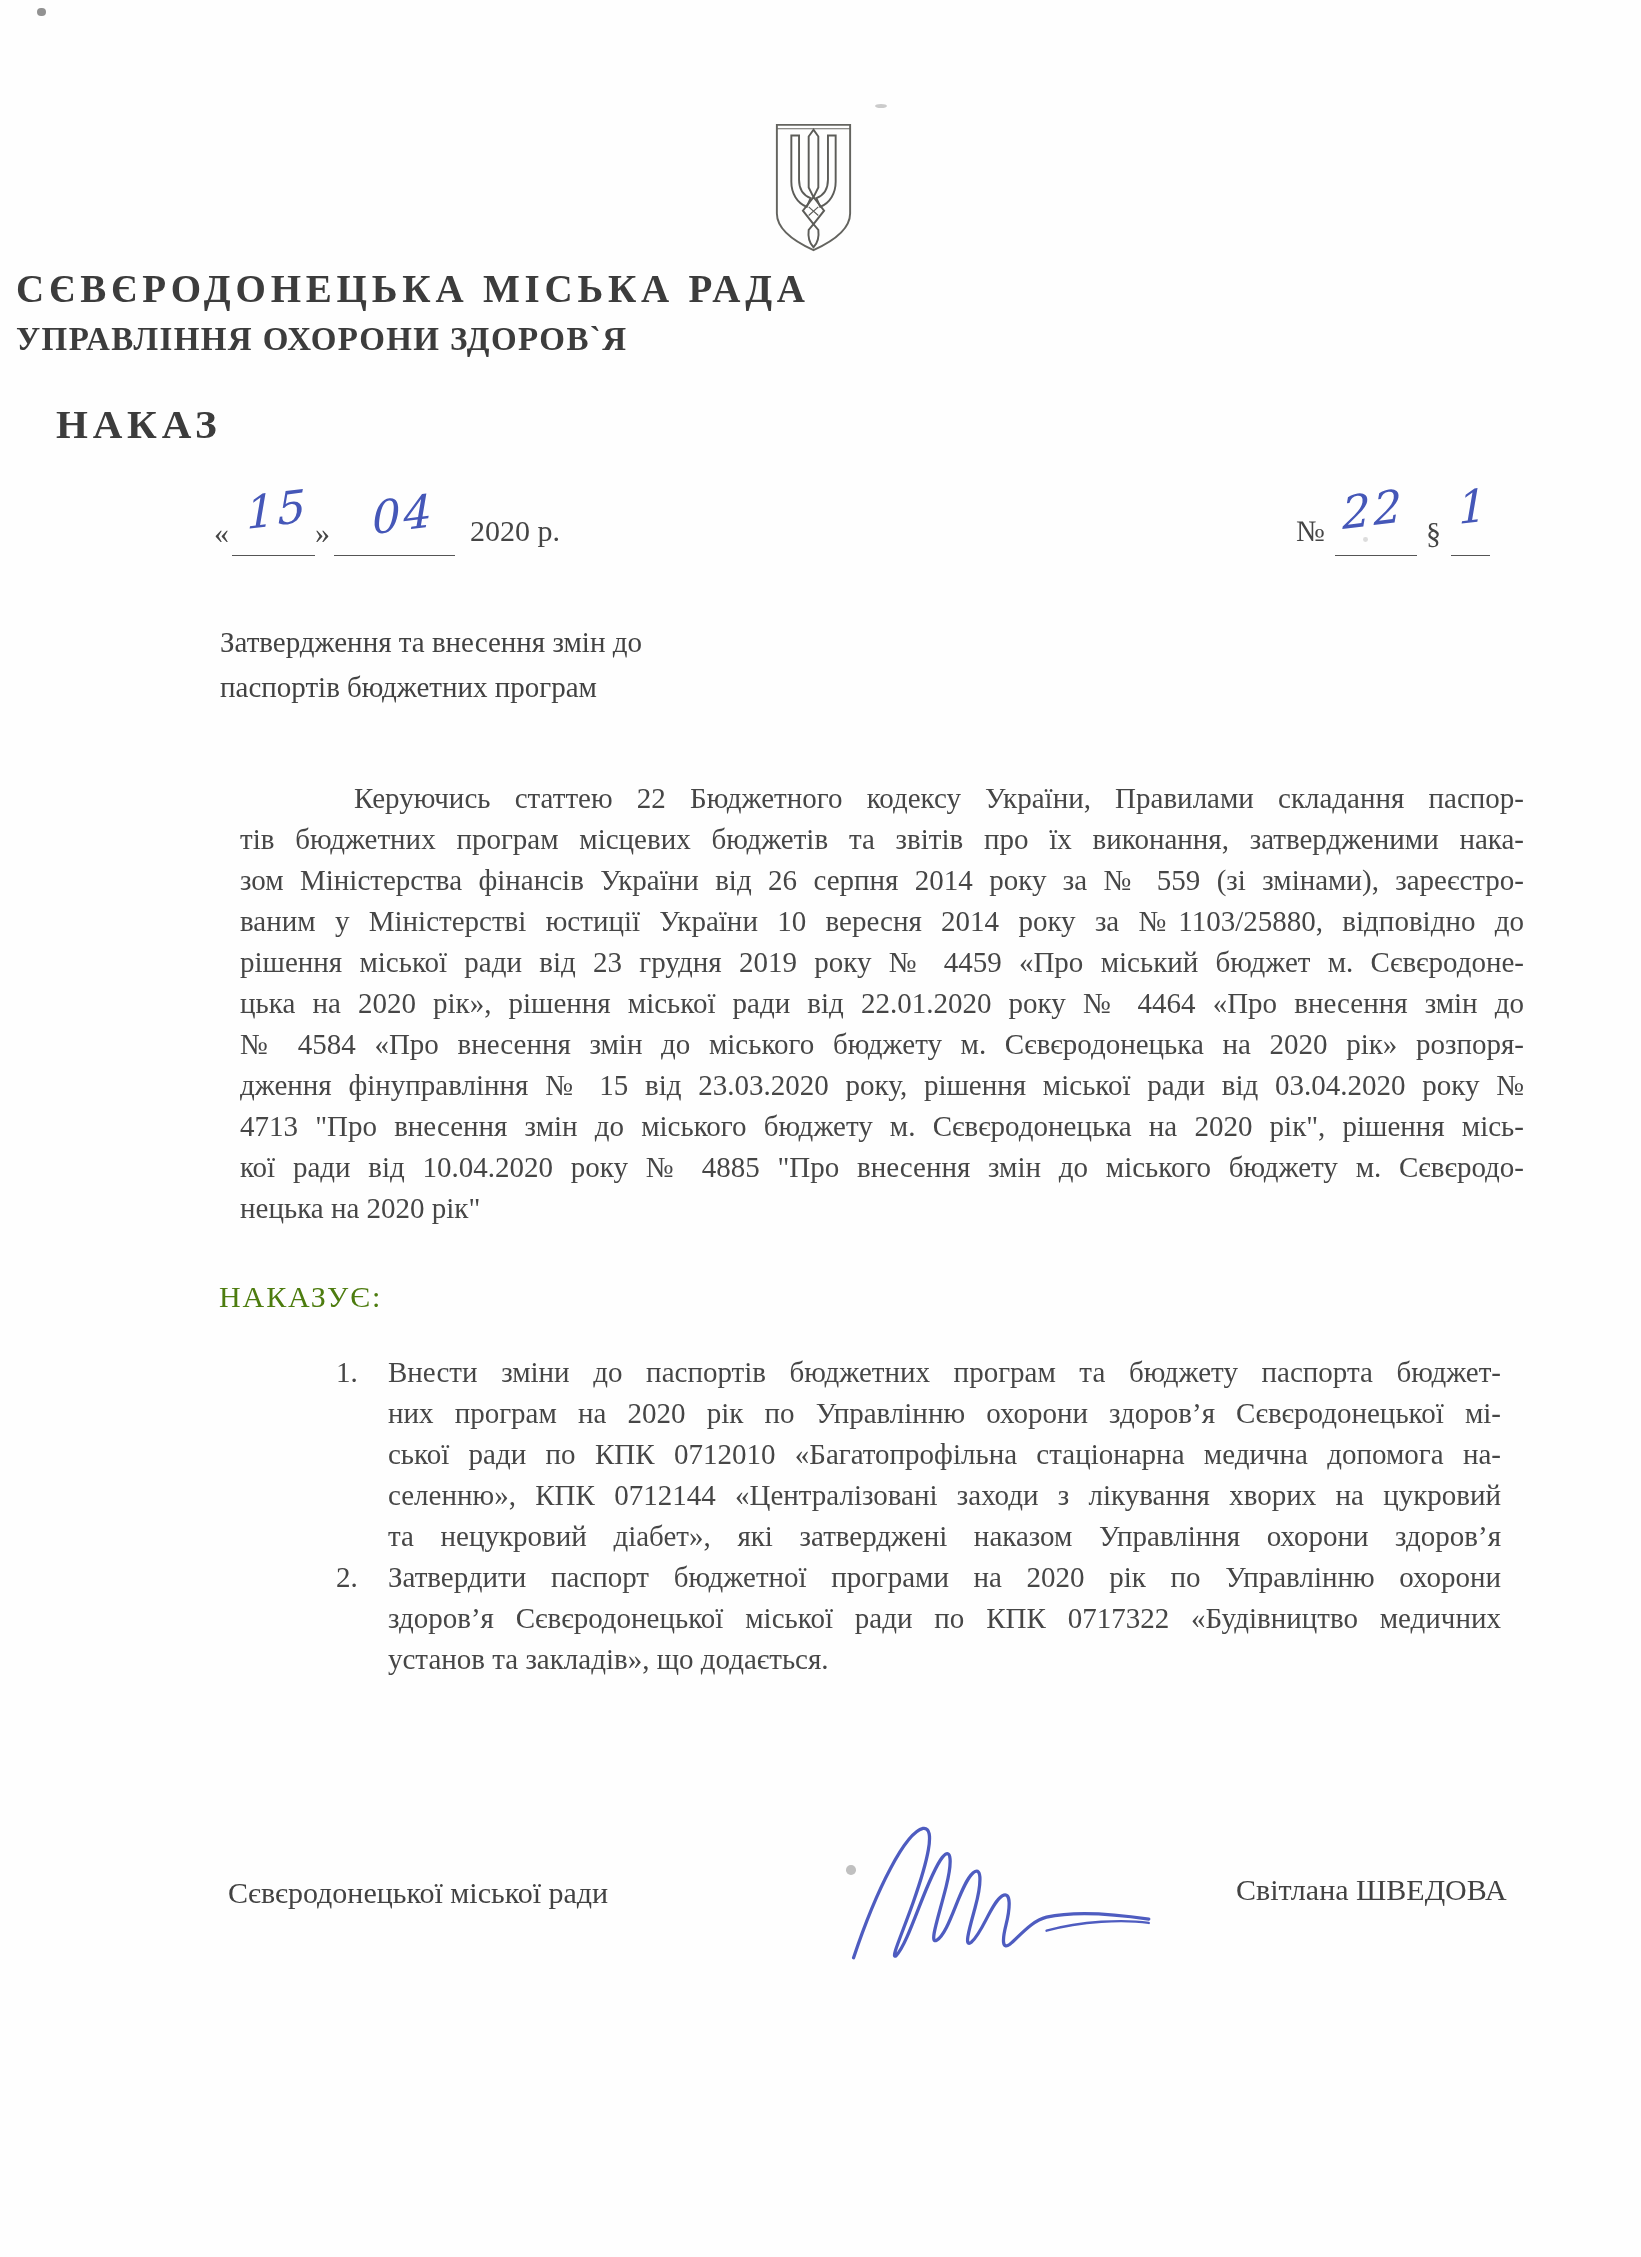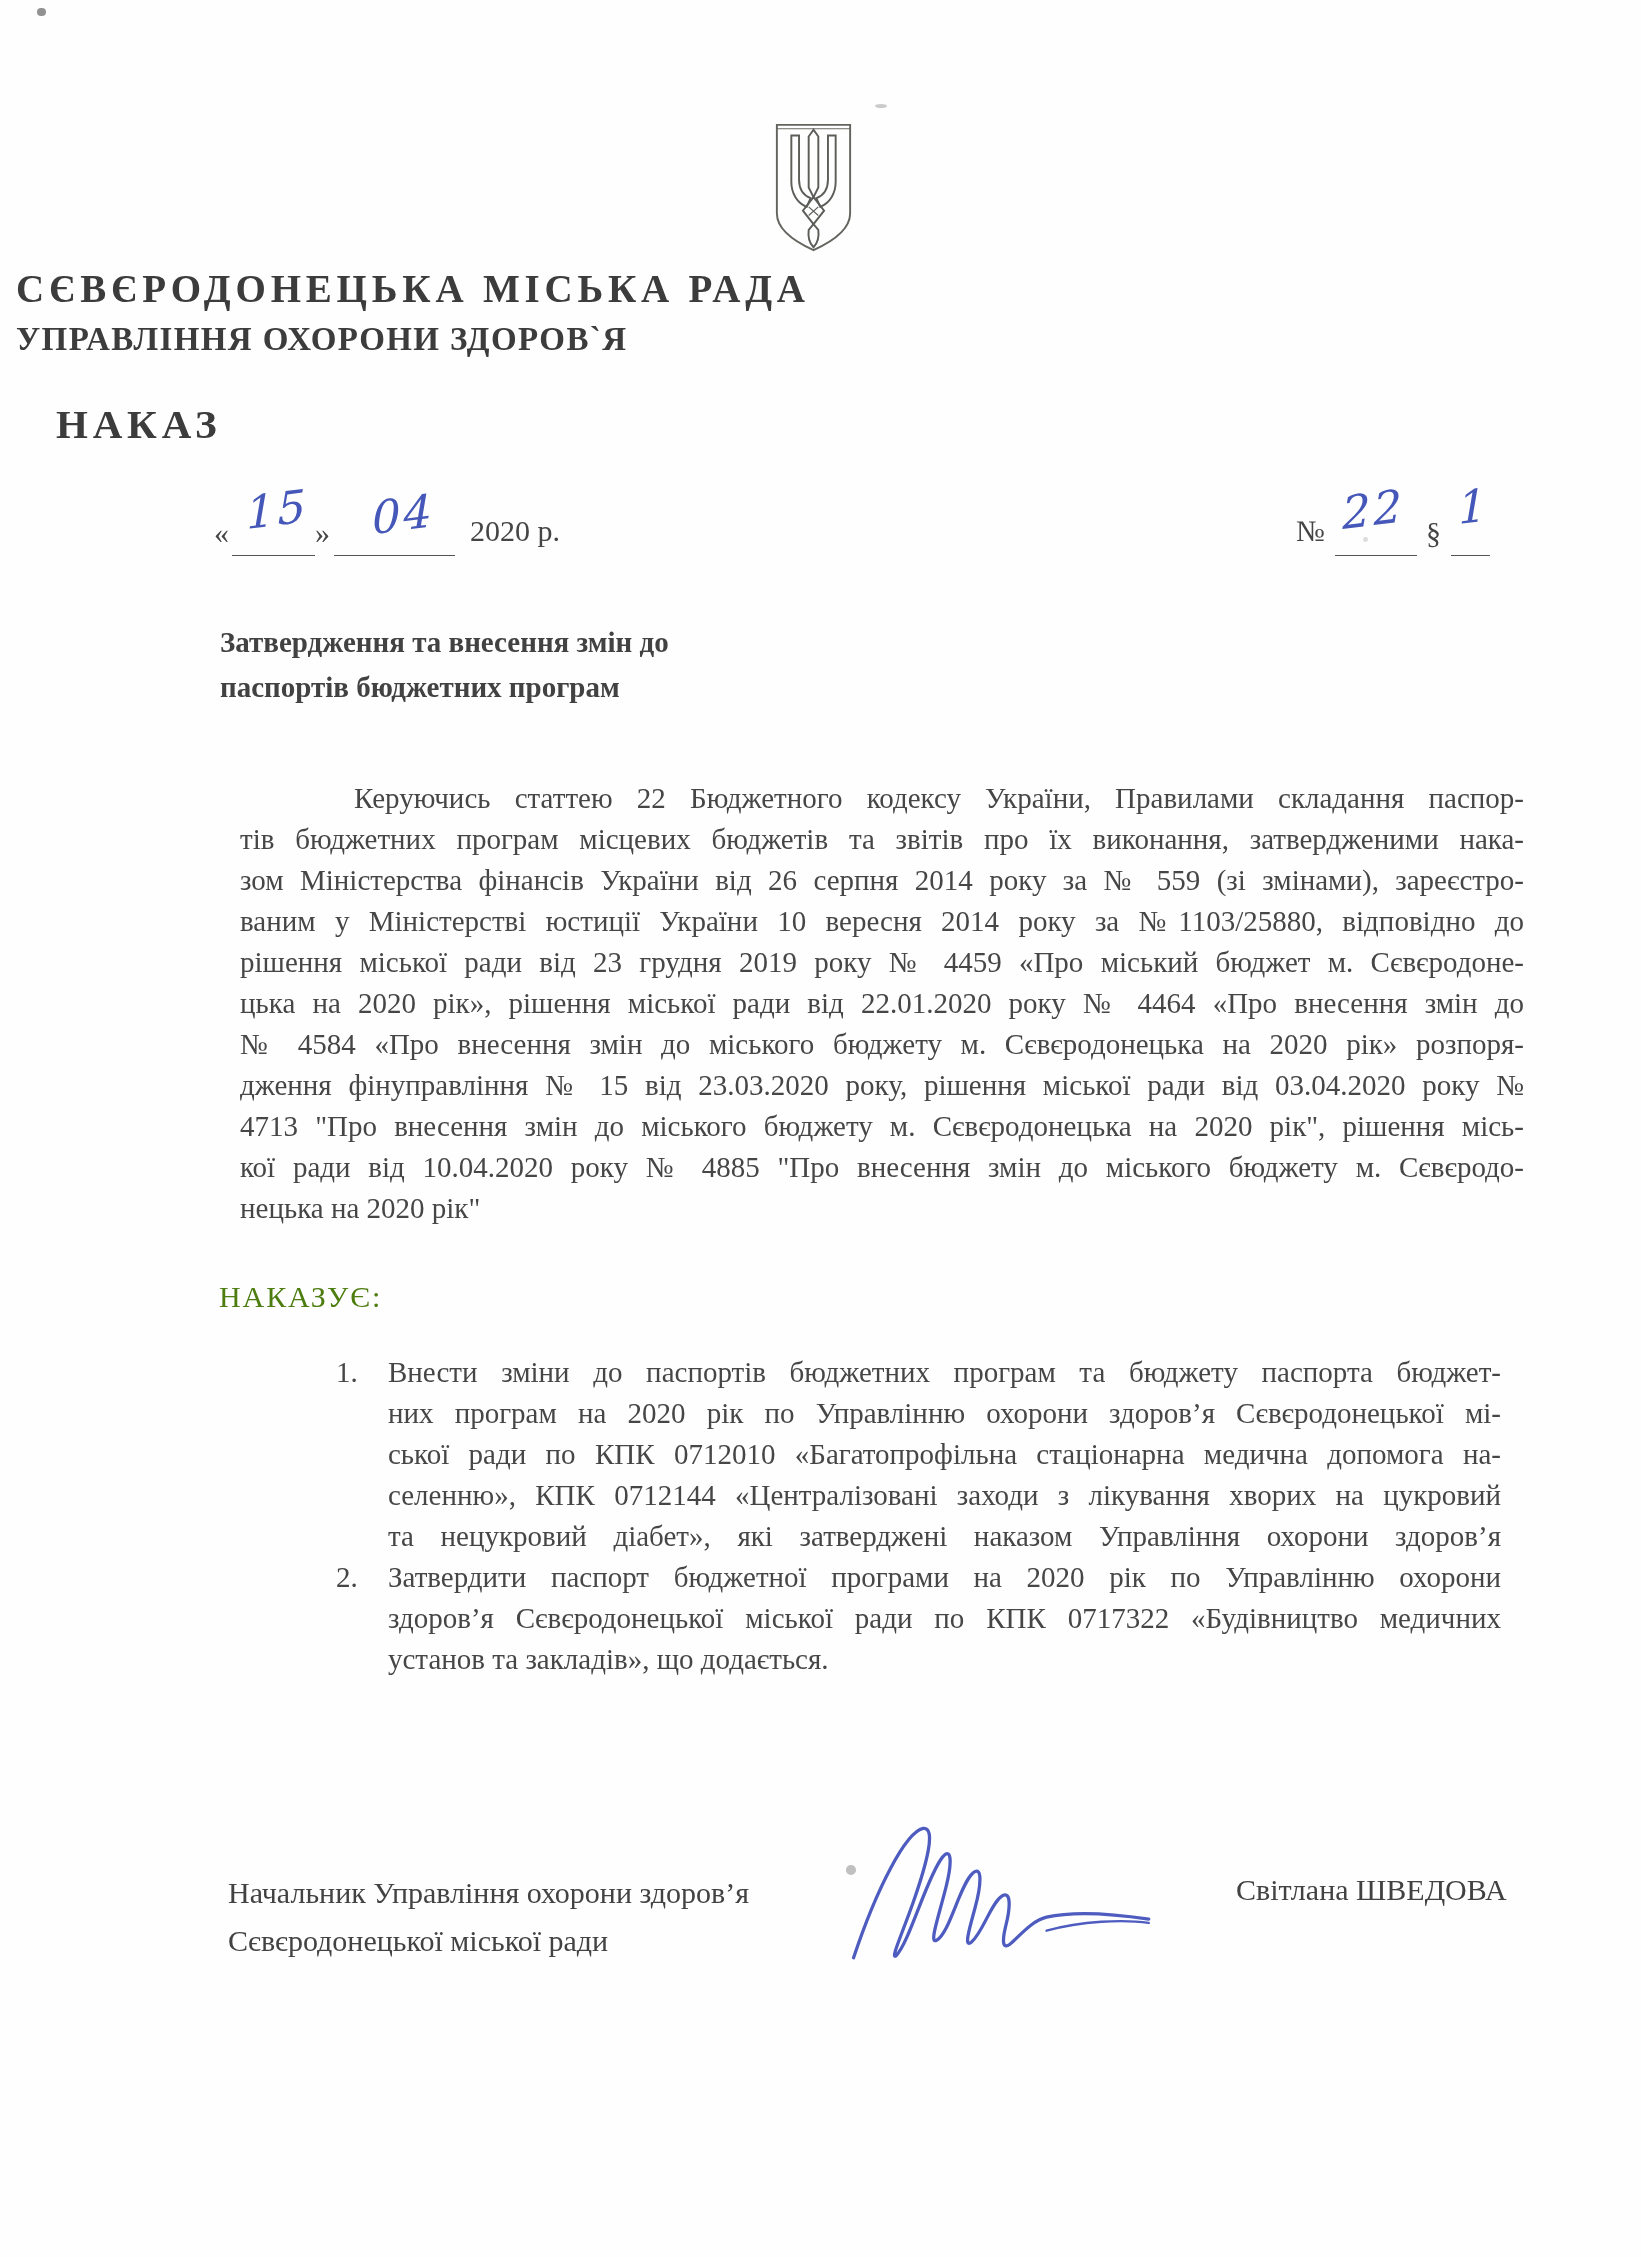--- a/index.html
+++ b/index.html
@@ -20,21 +20,21 @@
   .uline{position:absolute;height:0;border-bottom:1.9px solid #555;}
   .ink{
     position:absolute;
     color:#4557b8;
     font-family:"DejaVu Serif", serif;
     font-style:italic;
     font-size:45px;
     transform:rotate(-7deg) skewX(-6deg);
     letter-spacing:2.9px;
   }
-  .subject{position:absolute;left:220px;top:620px;font-size:29px;line-height:45px;color:#424242;font-weight:bold;}
+  .subject{position:absolute;left:220px;top:620px;font-size:29px;line-height:45px;color:#424242;}
   .body-text{position:absolute;left:219px;top:778px;width:1284px;font-size:29px;line-height:41px;color:#464646;margin-left:21px;}
   .jline{text-align:justify;text-align-last:justify;}
   .jline.last{text-align:justify;text-align-last:left;}
   .first-indent{text-indent:114px;}
   .orders-label{position:absolute;left:219px;top:1280px;font-size:30px;letter-spacing:1.9px;color:#4d7c0f;}
   .order-list{position:absolute;left:388px;top:1352px;width:1113px;font-size:29px;line-height:41px;color:#464646;}
   .order-item{position:relative;}
   .item-number{position:absolute;left:-52px;top:0;}
   .sig-pos{position:absolute;left:228px;top:1869px;font-size:30px;line-height:48px;color:#424242;}
   .sig-name{position:absolute;left:1236px;top:1873px;font-size:30px;color:#424242;}
@@ -113,21 +113,20 @@
     </div>
     <div class="order-item">
       <span class="item-number">2.</span>
       <div class="jline">Затвердити паспорт бюджетної програми на 2020 рік по Управлінню охорони</div>
       <div class="jline">здоров’я Сєвєродонецької міської ради по КПК 0717322 «Будівництво медичних</div>
       <div class="jline last">установ та закладів», що додається.</div>
     </div>
   </div>
 
   <div class="sig-pos">
-    <div>Начальник Управління охорони здоров’я</div>
     <div>Сєвєродонецької міської ради</div>
   </div>
 
   <svg class="signature-svg" width="328" height="164" viewBox="0 0 340 170">
     <path d="M12,150 C36,78 66,20 84,16 C98,14 88,52 74,92 C62,126 50,152 56,148 C70,134 88,66 104,46 C114,34 114,52 108,76 C100,108 90,136 98,132 C112,124 122,74 136,62 C146,54 144,76 138,98 C132,120 126,140 134,134 C146,124 154,94 166,86 C176,80 174,100 170,116 C166,132 166,142 174,136 C184,128 196,112 212,108 C238,102 278,104 318,110" fill="none" stroke="#4e5cc0" stroke-width="3.4" stroke-linecap="round"></path>
     <path d="M212,122 C248,112 292,110 318,114" fill="none" stroke="#4e5cc0" stroke-width="2.4" stroke-linecap="round"></path>
   </svg>
 
   <div class="sig-name">Світлана ШВЕДОВА</div>
 

